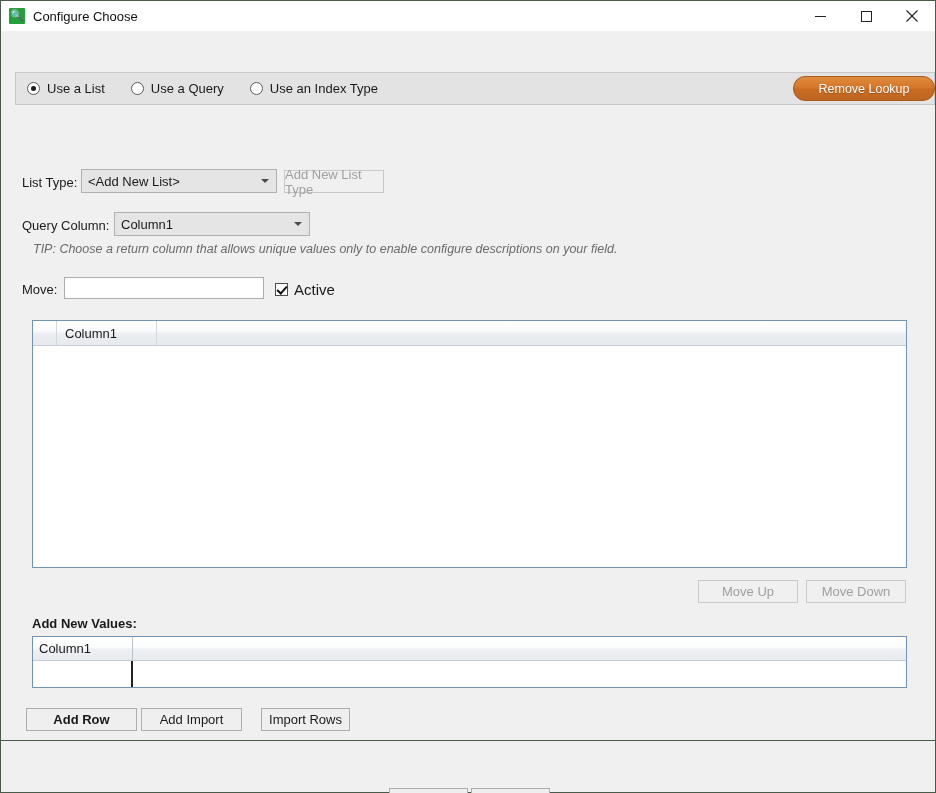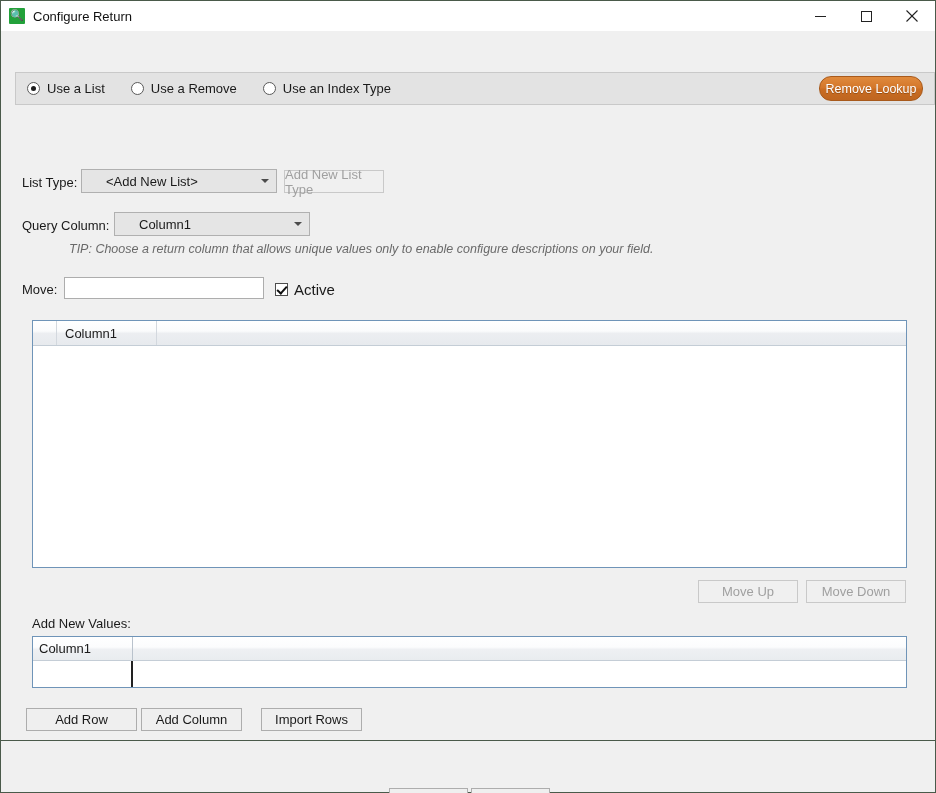--- a/index.html
+++ b/index.html
@@ -125,23 +125,23 @@
     content: "";
     position: absolute;
     left: 3px; top: 3px;
     width: 5px; height: 5px;
     border-radius: 50%;
     background: #1d1d1d;
   }
 
   .remove-lookup {
     position: absolute;
-    right: 12px;
+    right: 0;
     top: 45px;
-    width: 104px;
+    width: 142px;
     height: 25px;
     border-radius: 12px;
     background: linear-gradient(to bottom, #e08a3c 0%, #d3762a 48%, #c96c22 52%, #bf6620 100%);
     border: 1px solid #a85a1c;
     color: #ffffff;
     font-size: 12.5px;
     display: flex;
     align-items: center;
     justify-content: center;
     box-sizing: border-box;
@@ -158,32 +158,32 @@
 
   
   .field-label {
     position: absolute;
     font-size: 13px;
     color: #1a1a1a;
   }
   .lbl-listtype  { left: 21px;  top: 144px; }
   .lbl-retcol    { left: 21px;  top: 187px; }
   .lbl-name      { left: 21px;  top: 251px; }
-  .lbl-addnew    { left: 31px;  top: 585px; }
+  .lbl-addnew    { left: 31px;  top: 585px; font-weight: bold; }
 
   .combo {
     position: absolute;
     box-sizing: border-box;
     background: #e5e5e5;
     border: 1px solid #b0b0b0;
     display: flex;
     align-items: center;
     font-size: 13px;
     color: #1a1a1a;
-    padding-left: 24px;
+    padding-left: 6px;
   }
   .combo .arrow {
     position: absolute;
     right: 7px;
     top: 50%;
     transform: translateY(-50%);
     width: 0; height: 0;
     border-left: 4px solid transparent;
     border-right: 4px solid transparent;
     border-top: 4px solid #4b4b4b;
@@ -209,21 +209,20 @@
   }
   .btn-addnewlisttype { left: 283px; top: 139px; width: 100px; height: 23px; }
 
   .tip-text {
     position: absolute;
     left: 32px;
     top: 211px;
     font-size: 12.5px;
     font-style: italic;
     color: #6a6a6a;
-    margin-left: 36px;
   }
 
   .name-input {
     position: absolute;
     left: 63px;
     top: 246px;
     width: 200px;
     height: 22px;
     box-sizing: border-box;
     background: #ffffff;
@@ -341,23 +340,23 @@
     width: 100px;
     box-sizing: border-box;
     border-right: 2px solid #222222;
     background: #ffffff;
   }
   .anv-c-fill {
     flex: 1 1 auto;
     background: #ffffff;
   }
 
-  .btn-addrow    { left: 25px;  top: 677px; width: 111px; height: 23px; }
+  .btn-addrow    { left: 25px;  top: 677px; width: 111px; height: 23px; font-weight: bold; }
   .btn-addcol    { left: 140px; top: 677px; width: 101px; height: 23px; }
-  .btn-importrow { left: 260px; top: 677px; width: 101px; height: 23px; }
+  .btn-importrow { left: 260px; top: 677px; width: 89px; height: 23px; }
 
   
   .footer {
     position: absolute;
     left: 0;
     right: 0;
     bottom: 0;
     height: 51px;
     background: #f0f0f0;
     border-top: 1px solid #4a5a4a;
@@ -369,21 +368,21 @@
 </head>
 <body>
 
 <div class="window">
 
   <div class="titlebar">
     <div class="title-icon">
       <span class="sq"></span>
       <span class="glyph">🔍</span>
     </div>
-    <span class="title-text">Configure Return</span>
+    <span class="title-text">Configure Choose</span>
     <span class="title-spacer"></span>
     <div class="win-btn">
       <svg width="11" height="11" viewBox="0 0 11 11">
           <line x1="0" y1="5.5" x2="11" y2="5.5" stroke="#222" stroke-width="1"></line>
         </svg>
     </div>
     <div class="win-btn">
       <svg width="11" height="11" viewBox="0 0 11 11">
           <rect x="0.5" y="0.5" width="10" height="10" fill="none" stroke="#222" stroke-width="1"></rect>
         </svg>
@@ -398,21 +397,21 @@
 
   <div class="dialog-body">
 
     <div class="radio-strip">
       <div class="radio-item">
         <span class="radio-dot on"></span>
         <span>Use a List</span>
       </div>
       <div class="radio-item">
         <span class="radio-dot"></span>
-        <span>Use a Remove</span>
+        <span>Use a Query</span>
       </div>
       <div class="radio-item">
         <span class="radio-dot"></span>
         <span>Use an Index Type</span>
       </div>
     </div>
 
     <div class="remove-lookup">Remove Lookup</div>
 
 
@@ -456,21 +455,21 @@
         <div class="anv-h-col1">Column1</div>
         <div class="anv-h-fill"></div>
       </div>
       <div class="anv-row">
         <div class="anv-c-col1"></div>
         <div class="anv-c-fill"></div>
       </div>
     </div>
 
     <div class="btn btn-addrow">Add Row</div>
-    <div class="btn btn-addcol">Add Column</div>
+    <div class="btn btn-addcol">Add Import</div>
     <div class="btn btn-importrow">Import Rows</div>
 
     <div class="footer"></div>
     <div class="btn btn-save">
       <span></span>
         <span class="accel">S</span>
         <span>ave</span>
     </div>
     <div class="btn btn-cancel">
       <span></span>

